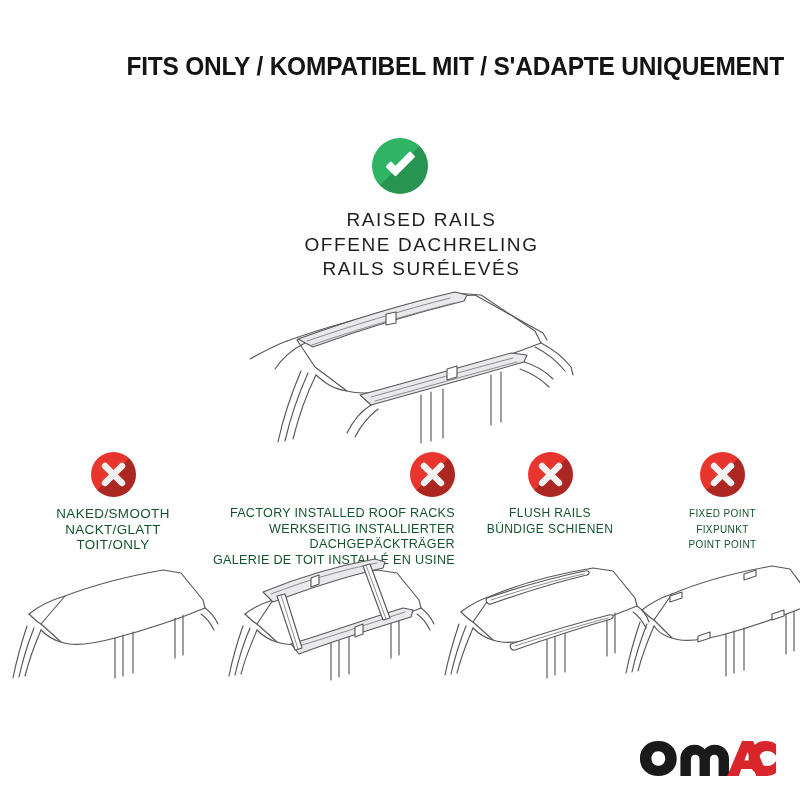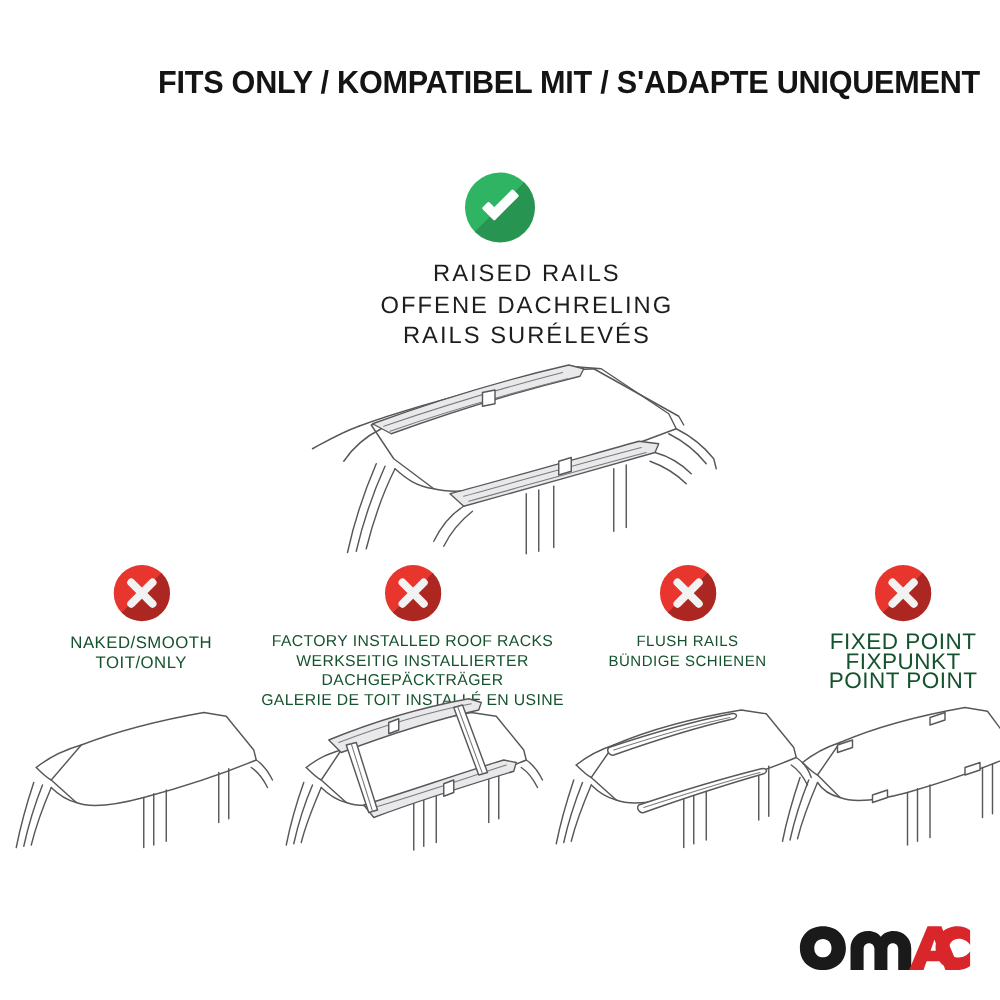--- a/index.html
+++ b/index.html
@@ -74,28 +74,28 @@
     position:absolute;top:0;text-align:center;
   }
   .col .badge{width:45px;height:45px;}
   .col-text{
     margin-top:9px;
     color:#14532d;
     letter-spacing:0.4px;
     line-height:15.5px;
   }
   .col-0{left:23px;width:180px;}
-  .col-1{left:205px;width:250px;}
+  .col-1{left:205px;width:250px;text-align:right;}
   .col-2{left:455px;width:190px;}
   .col-3{left:645px;width:155px;}
 
   .col-0 .col-text{font-size:13.4px;}
   .col-1 .col-text{font-size:12.6px;letter-spacing:0.3px;}
   .col-2 .col-text{font-size:12px;}
-  .col-3 .col-text{font-size:18px;}
+  .col-3 .col-text{font-size:10px;}
 
   
   .small-illo{position:absolute;}
   .small-illo svg{display:block;}
   .si-0{left:5px;top:558px;width:215px;height:125px;}
   .si-1{left:215px;top:548px;width:235px;height:135px;}
   .si-2{left:435px;top:552px;width:215px;height:131px;}
   .si-3{left:620px;top:552px;width:190px;height:131px;}
 
   
@@ -195,20 +195,21 @@
 
     <div class="col col-0">
       <div class="badge no">
         <div class="shadow"></div>
         <svg viewBox="0 0 45 45" aria-hidden="true">
           <path d="M14 14 L31 31 M31 14 L14 31" stroke="#f2f2f2" stroke-width="6.4" stroke-linecap="round"></path>
         </svg>
       </div>
       <div class="col-text">
         <div>NAKED/SMOOTH</div>
+        <div>NACKT/GLATT</div>
         <div>TOIT/ONLY</div>
       </div>
     </div>
 
     <div class="col col-1">
       <div class="badge no">
         <div class="shadow"></div>
         <svg viewBox="0 0 45 45" aria-hidden="true">
           <path d="M14 14 L31 31 M31 14 L14 31" stroke="#f2f2f2" stroke-width="6.4" stroke-linecap="round"></path>
         </svg>

